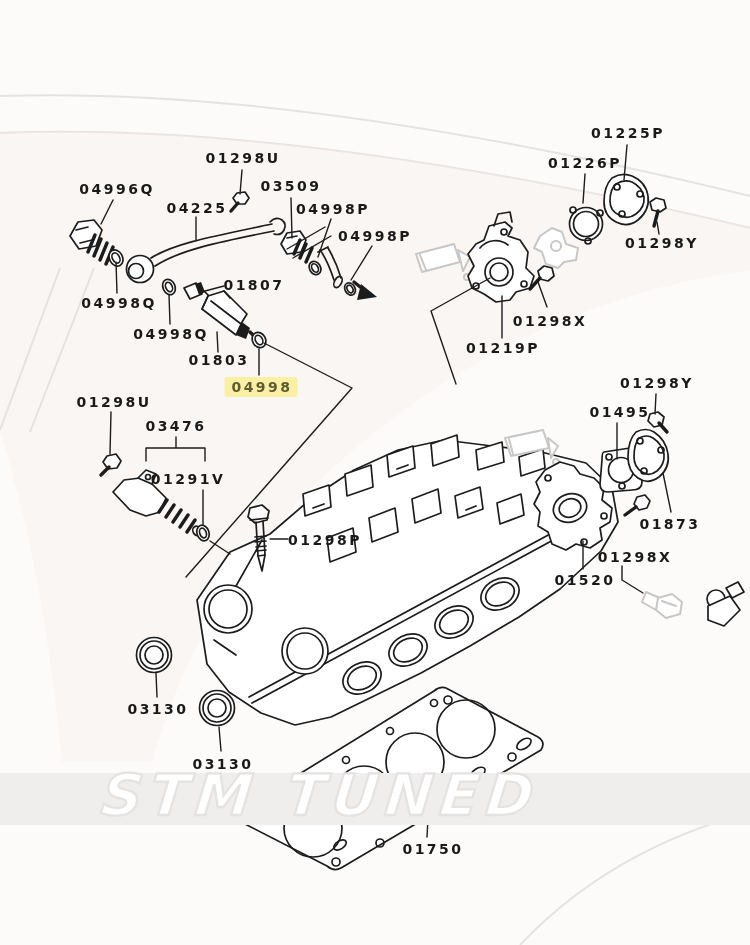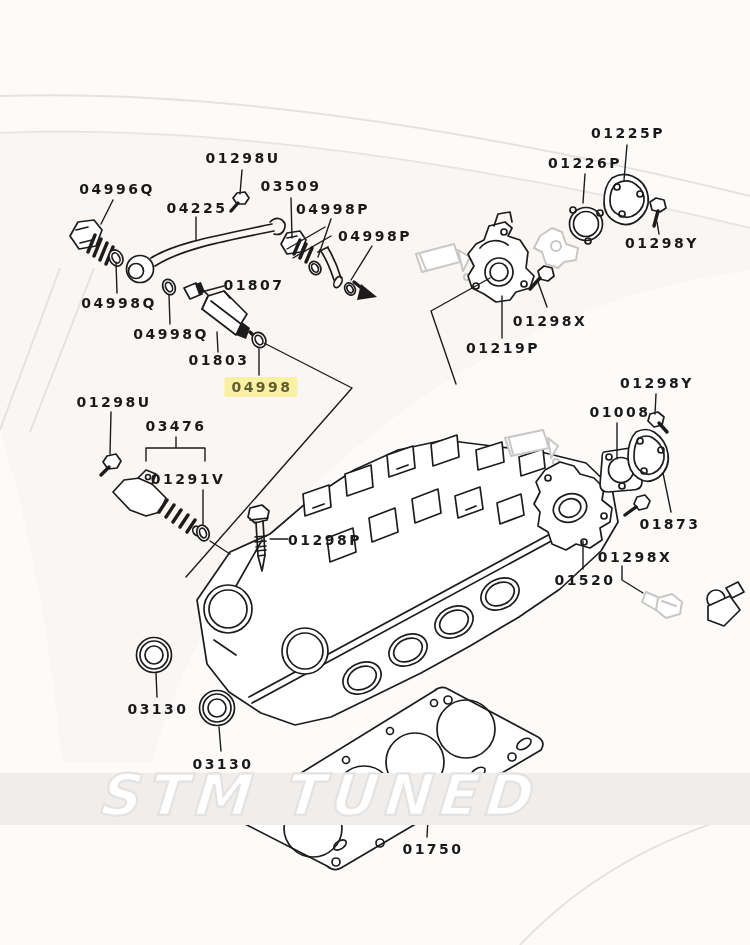--- a/index.html
+++ b/index.html
@@ -350,18 +350,18 @@
 <div class="lbl" style="left:325px;top:532px">01298P</div>
 <div class="lbl" style="left:158px;top:701px">03130</div>
 <div class="lbl" style="left:223px;top:756px">03130</div>
 <div class="lbl" style="left:433px;top:841px">01750</div>
 <div class="lbl" style="left:628px;top:125px">01225P</div>
 <div class="lbl" style="left:585px;top:155px">01226P</div>
 <div class="lbl" style="left:662px;top:235px">01298Y</div>
 <div class="lbl" style="left:550px;top:313px">01298X</div>
 <div class="lbl" style="left:503px;top:340px">01219P</div>
 <div class="lbl" style="left:657px;top:375px">01298Y</div>
-<div class="lbl" style="left:620px;top:404px">01008</div>
+<div class="lbl" style="left:620px;top:404px">01495</div>
 <div class="lbl" style="left:670px;top:516px">01873</div>
 <div class="lbl" style="left:635px;top:549px">01298X</div>
 <div class="lbl" style="left:585px;top:572px">01520</div>
 
 </div>
 
 </body></html>

